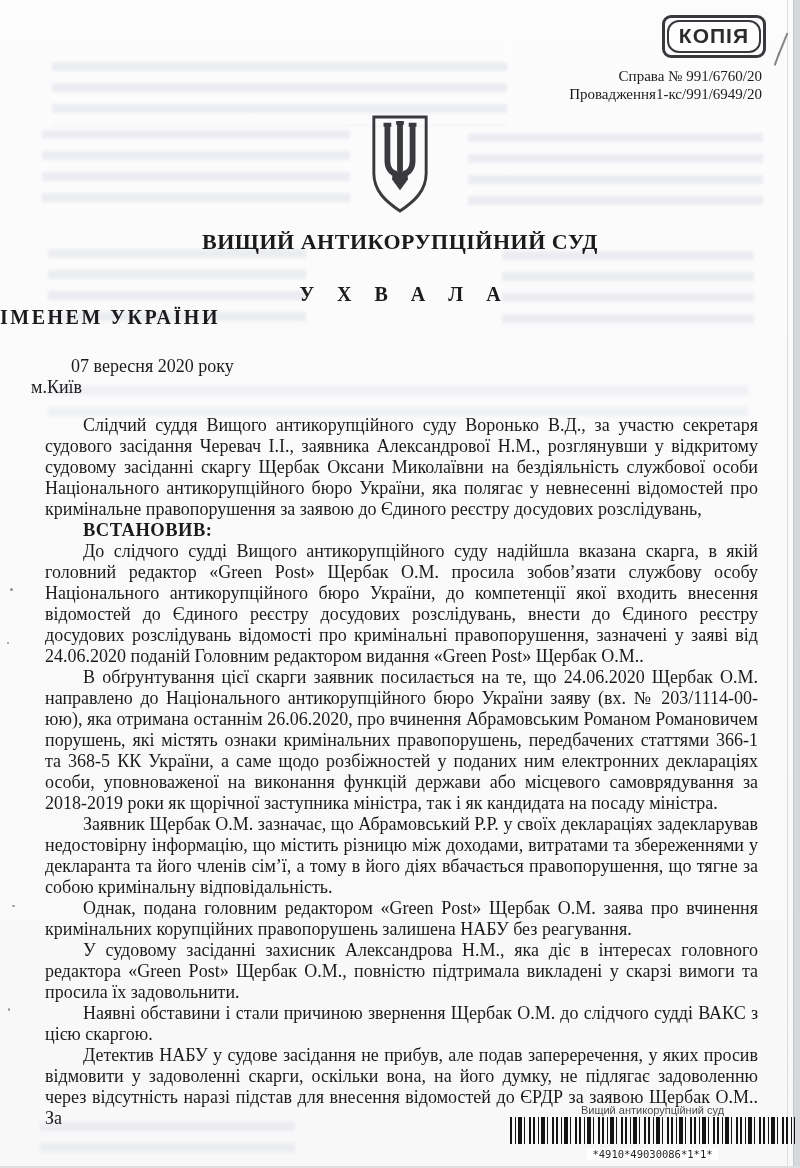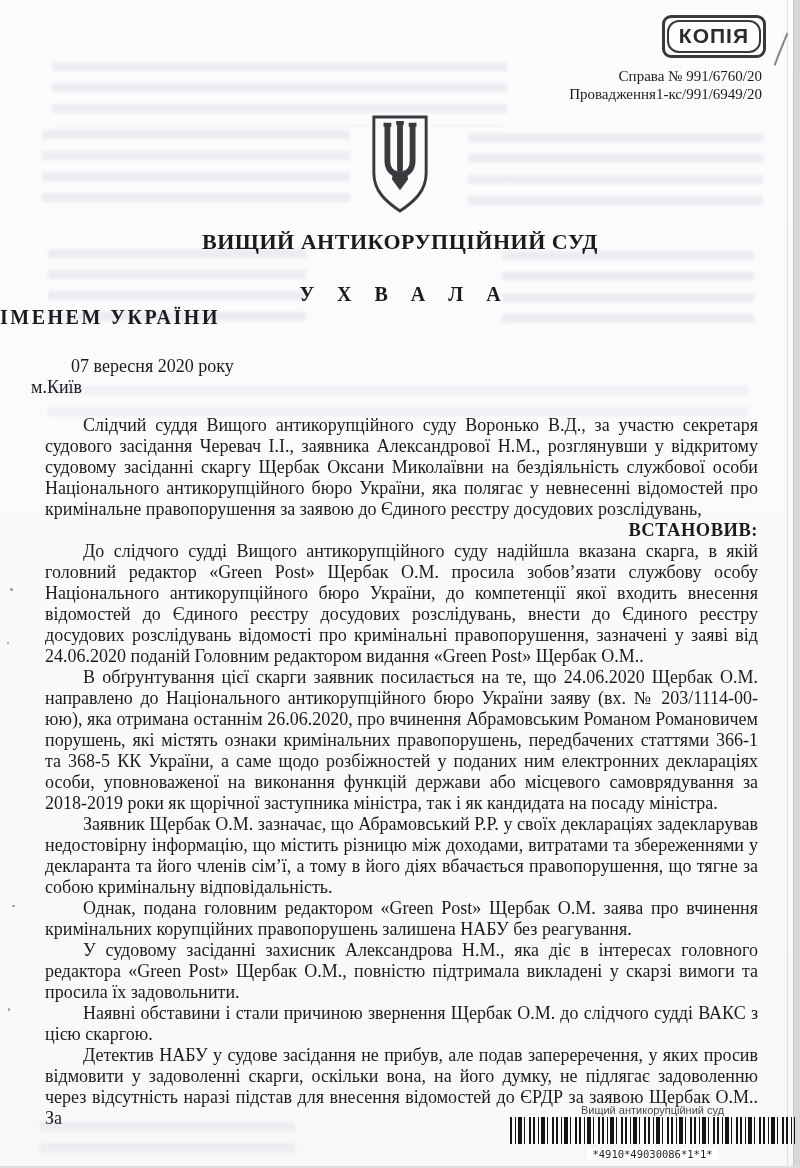--- a/index.html
+++ b/index.html
@@ -54,21 +54,21 @@
     font-weight:bold;font-size:20px;letter-spacing:9px;text-indent:9px;z-index:2;}
   .doc-subtitle{position:absolute;top:306px;left:0;width:100%;text-align:left;
     font-weight:bold;font-size:20px;letter-spacing:2.5px;z-index:2;}
   .date-row{position:absolute;top:356px;left:31px;right:42px;display:flex;
     justify-content:space-between;font-size:18px;z-index:2;flex-direction:column;}
   .date-row .date{margin-left:40px;}
   
   .body-text{position:absolute;top:415px;left:45px;right:42px;z-index:1;
     font-size:18px;line-height:21px;text-align:justify;}
   .body-text p{margin:0;text-indent:38px;}
-  .resolution-heading{text-align:right;font-weight:bold;font-size:18.5px;
+  .resolution-heading{text-align:left;font-weight:bold;font-size:18.5px;
     letter-spacing:.5px;margin:8px 0 7px;text-indent:0;}
   
   .barcode-block{position:absolute;right:5px;bottom:6px;width:285px;
     text-align:center;z-index:6;}
   .barcode-label{font-family:"Liberation Sans", sans-serif;font-size:11px;
     color:#4a4a4e;line-height:12px;}
   .bars{height:27px;margin-top:1px;
     background:
       repeating-linear-gradient(90deg,
         #141414 0 2px, transparent 2px 5px,

